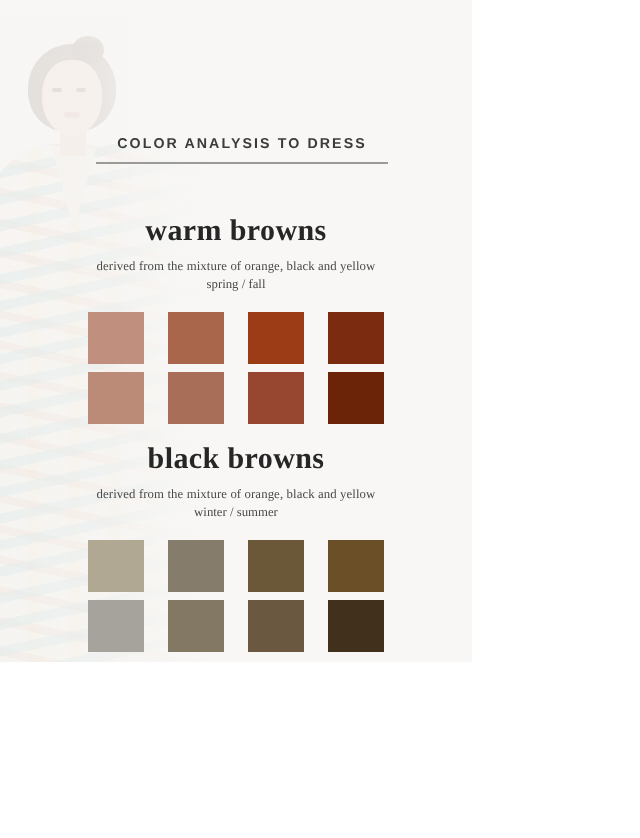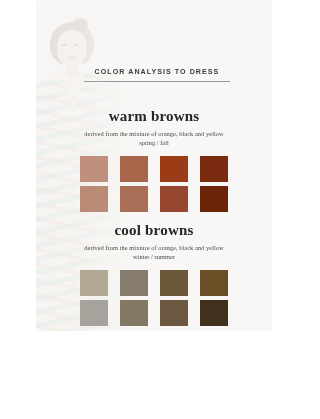--- a/index.html
+++ b/index.html
@@ -7,21 +7,20 @@
     padding: 0;
     background: #ffffff;
   }
   #page {
     position: relative;
     width: 236px;
     height: 331px;
     background: #f8f7f5;
     overflow: hidden;
     font-family: "Liberation Sans", sans-serif;
-    margin-left: 36px;
   }
 
   
   #photo {
     position: absolute;
     left: 0; top: 0;
     width: 108px;
     height: 419px;
     overflow: hidden;
   }
@@ -279,21 +278,21 @@
         <div class="swatch-row">
           <div class="swatch" title="#bc8b77" style="background: rgb(188, 139, 119);"></div>
           <div class="swatch" title="#a96e58" style="background: rgb(169, 110, 88);"></div>
           <div class="swatch" title="#97472f" style="background: rgb(151, 71, 47);"></div>
           <div class="swatch" title="#6b2408" style="background: rgb(107, 36, 8);"></div>
         </div>
       </div>
     </div>
 
     <div class="section" id="cool-section">
-      <div class="sec-title">cool browns</div>
+      <div class="sec-title">black browns</div>
       <div class="sec-sub">derived from the mixture of orange, black and yellow</div>
       <div class="sec-season">winter / summer</div>
       <div class="swatch-grid">
         <div class="swatch-row">
           <div class="swatch" title="#b0a893" style="background: rgb(176, 168, 147);"></div>
           <div class="swatch" title="#857c6b" style="background: rgb(133, 124, 107);"></div>
           <div class="swatch" title="#6b5839" style="background: rgb(107, 88, 57);"></div>
           <div class="swatch" title="#6b4f26" style="background: rgb(107, 79, 38);"></div>
         </div>
         <div class="swatch-row">

